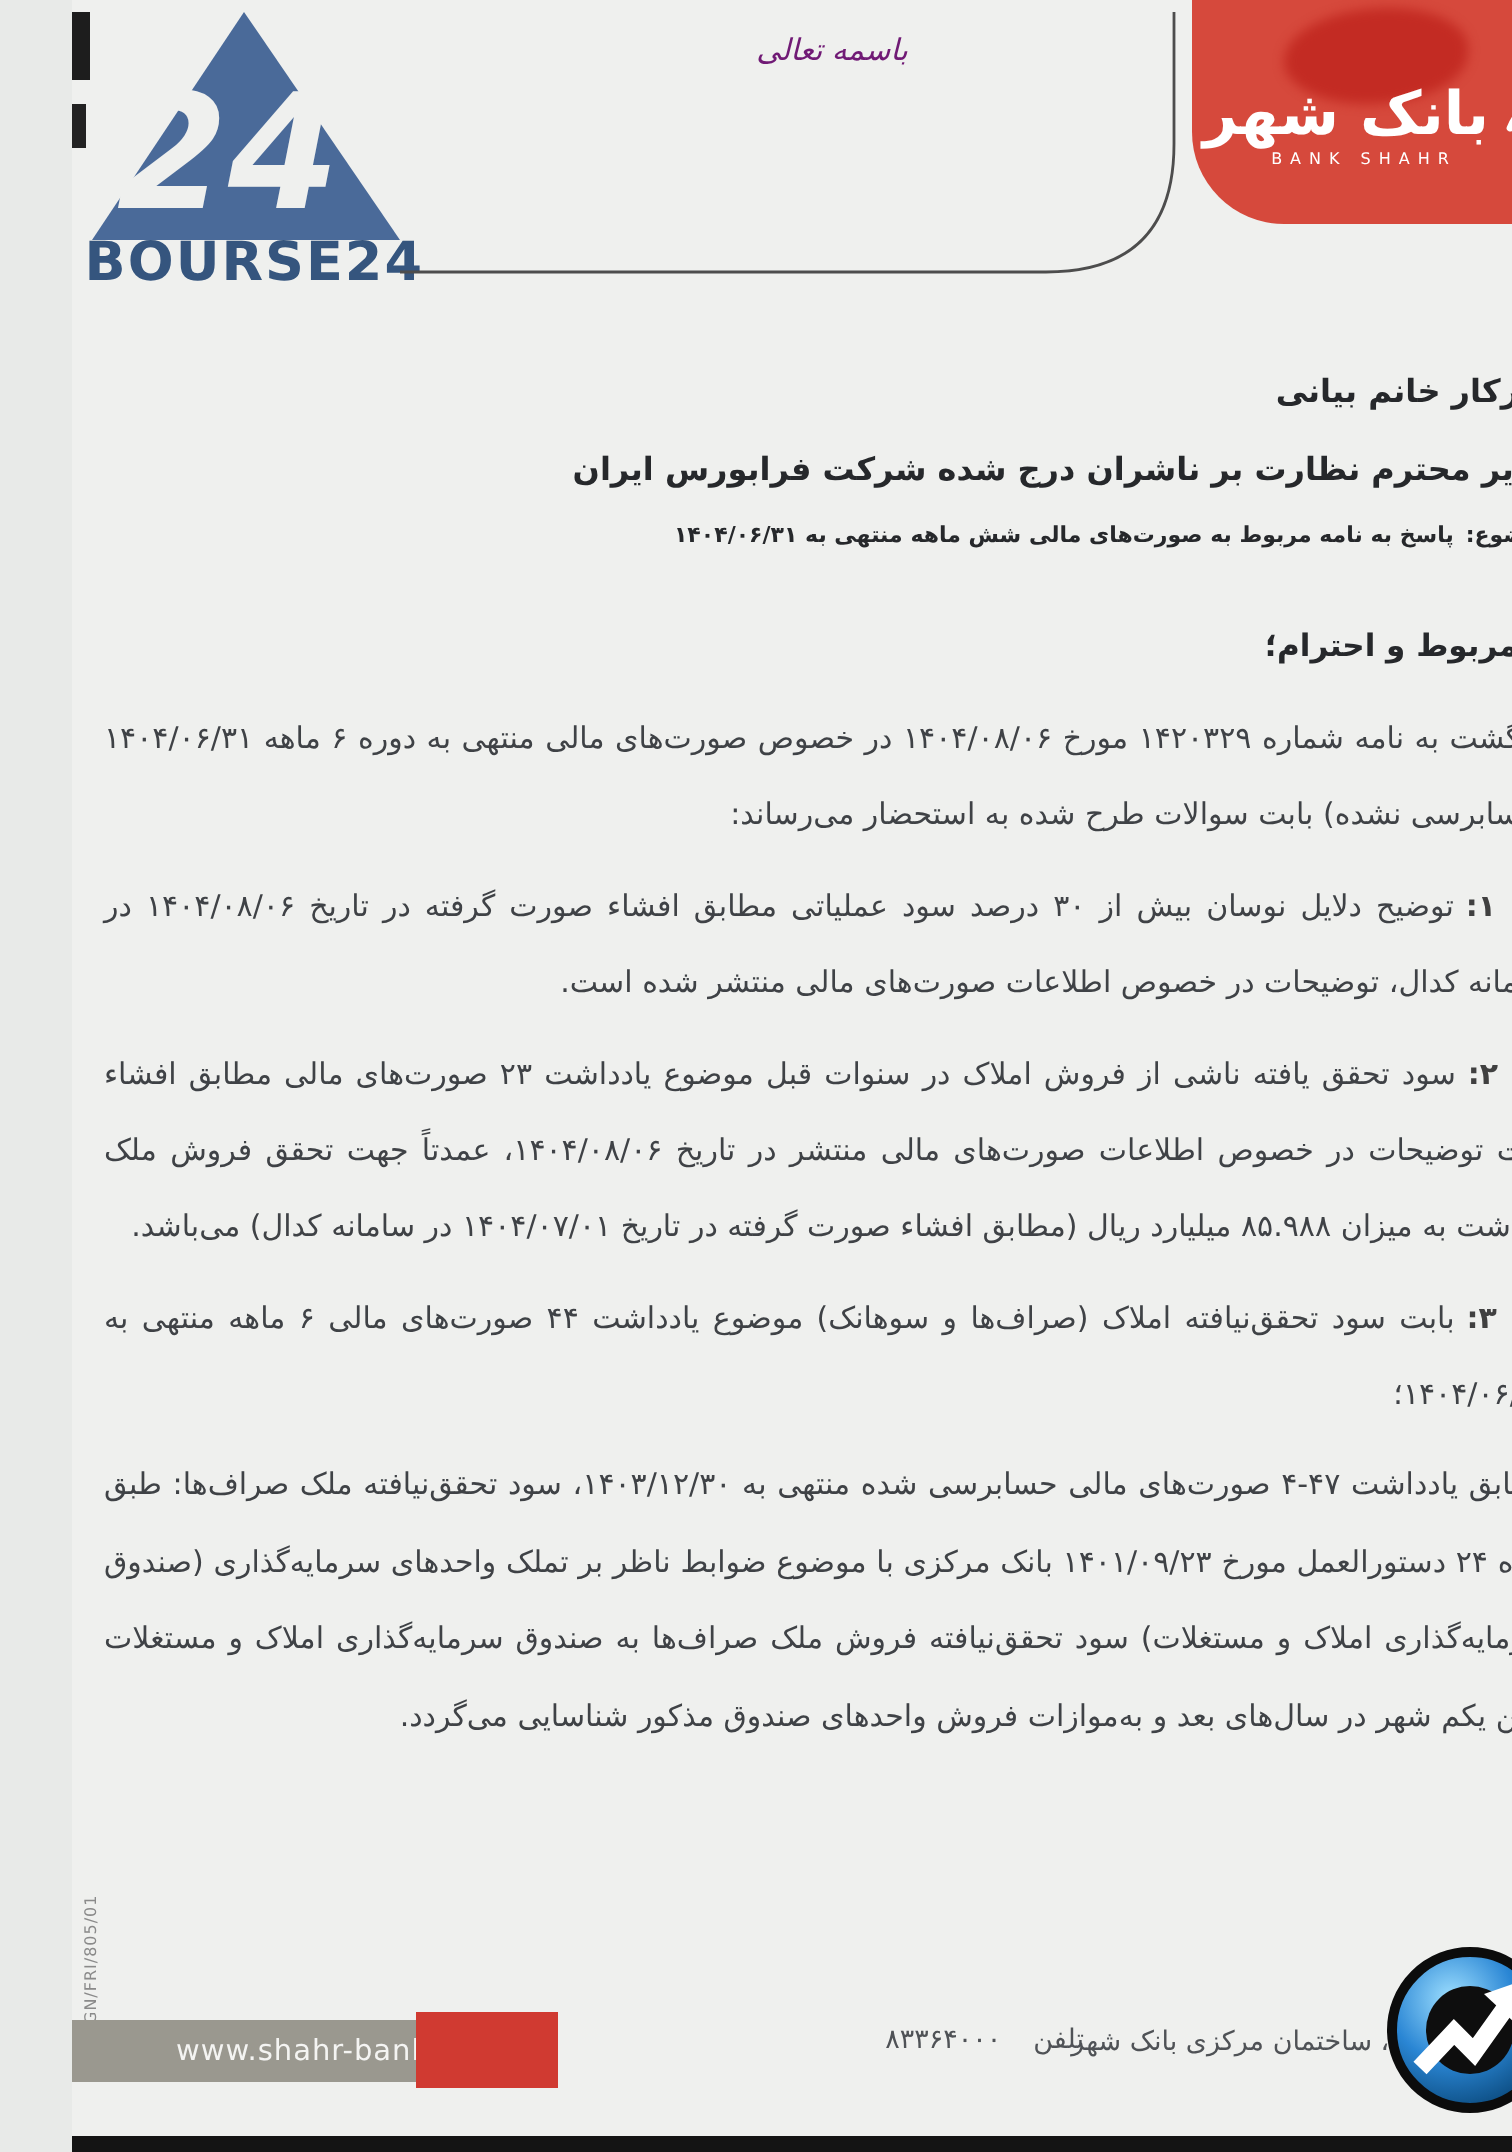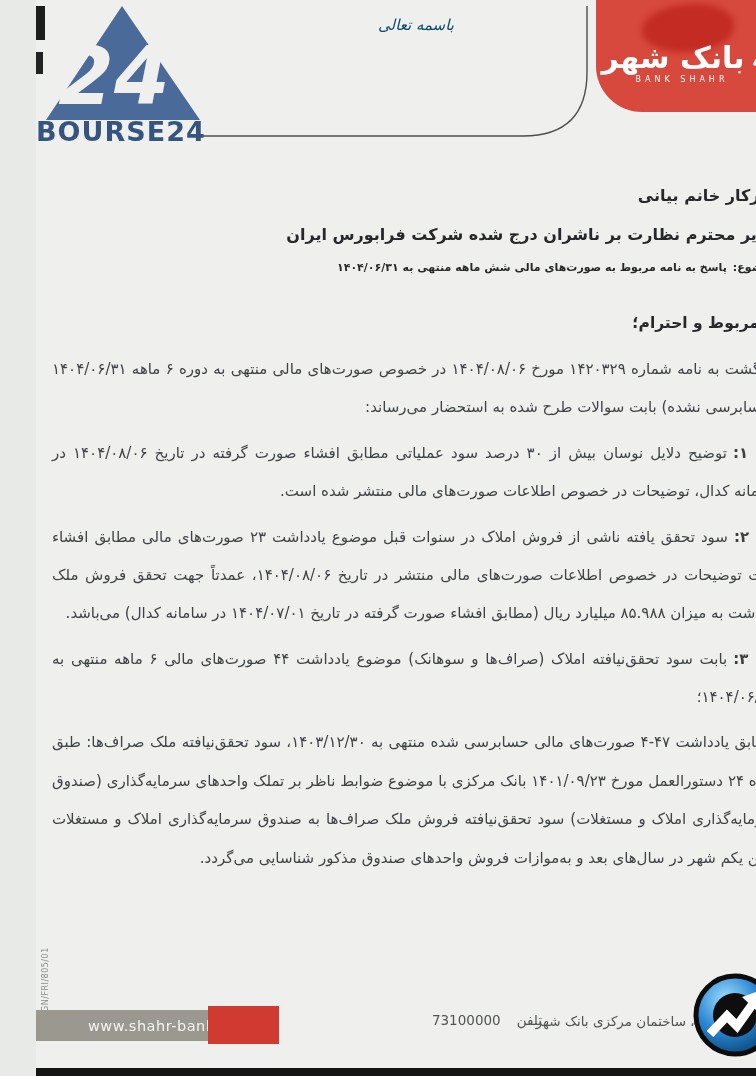--- a/index.html
+++ b/index.html
@@ -15,27 +15,27 @@
     background:#d6493c;border-radius:0 0 16px 46px;
     display:flex;flex-direction:column;align-items:center;justify-content:center;
   }
   .bank-stain{position:absolute;left:24%;top:4%;width:48%;height:42%;
     background:#bf241d;border-radius:58% 42% 55% 45%;opacity:.8;filter:blur(3px);}
   .bank-row{display:flex;align-items:center;gap:8px;direction:rtl;z-index:2;margin-top:14px;}
   .bank-fa{color:#fff;font-weight:700;font-size:30px;line-height:1;}
   .bank-en{color:#fff;font-size:8px;letter-spacing:4px;z-index:2;margin-top:2px;margin-left:-20px;}
   .bourse-logo{position:absolute;left:8px;top:4px;width:160px;height:118px;}
   .bourse-text{
-    position:absolute;left:0;top:116px;width:176px;text-align:left;
+    position:absolute;left:0;top:116px;width:176px;text-align:right;
     color:#35557e;font-weight:700;font-size:27px;letter-spacing:1px;
     font-family:"DejaVu Sans",sans-serif;
   }
   .header-center{
     position:absolute;left:210px;top:16px;width:340px;text-align:center;
-    color:#0c4a6e;direction:rtl;
+    color:#701a75;direction:rtl;
   }
   .bismillah{font-family:"DejaVu Serif",serif;font-style:italic;font-size:15px;margin-bottom:16px;}
   .slogan{font-family:"DejaVu Serif",serif;font-style:italic;font-size:17px;}
   .header-divider{position:absolute;left:0;top:0;width:756px;height:160px;pointer-events:none;}
   .edge-mark-a{position:absolute;left:0;top:6px;width:9px;height:34px;background:#1d1d1d;}
   .edge-mark-b{position:absolute;left:0;top:52px;width:7px;height:22px;background:#222;}
   .edge-line-right{position:absolute;left:750px;top:0;width:2px;height:56px;background:#3c3c3c;}
   
   .content{
     position:absolute;top:176px;left:16px;right:16px;direction:rtl;
@@ -126,21 +126,21 @@
 
   <div class="side-code">GN/FRI/805/01</div>
 
   <div class="footer-grayband">
     <span class="footer-website">www.shahr-bank.ir</span>
   </div>
   <div class="footer-redblock"></div>
 
   <div class="footer-phone">
     <span>تلفن</span>
-    <span>73100000</span>
+    <span>۸۳۳۶۴۰۰۰</span>
   </div>
 
   <div class="footer-address">میدان فردوسی، ساختمان مرکزی بانک شهر</div>
 
   <svg class="footer-logo" viewBox="0 0 86 86">
     <defs>
       <radialGradient id="blueOrb" cx="38%" cy="30%" r="80%">
         <stop offset="0%" stop-color="#9edfff"></stop>
         <stop offset="50%" stop-color="#2a86d4"></stop>
         <stop offset="100%" stop-color="#06406f"></stop>

